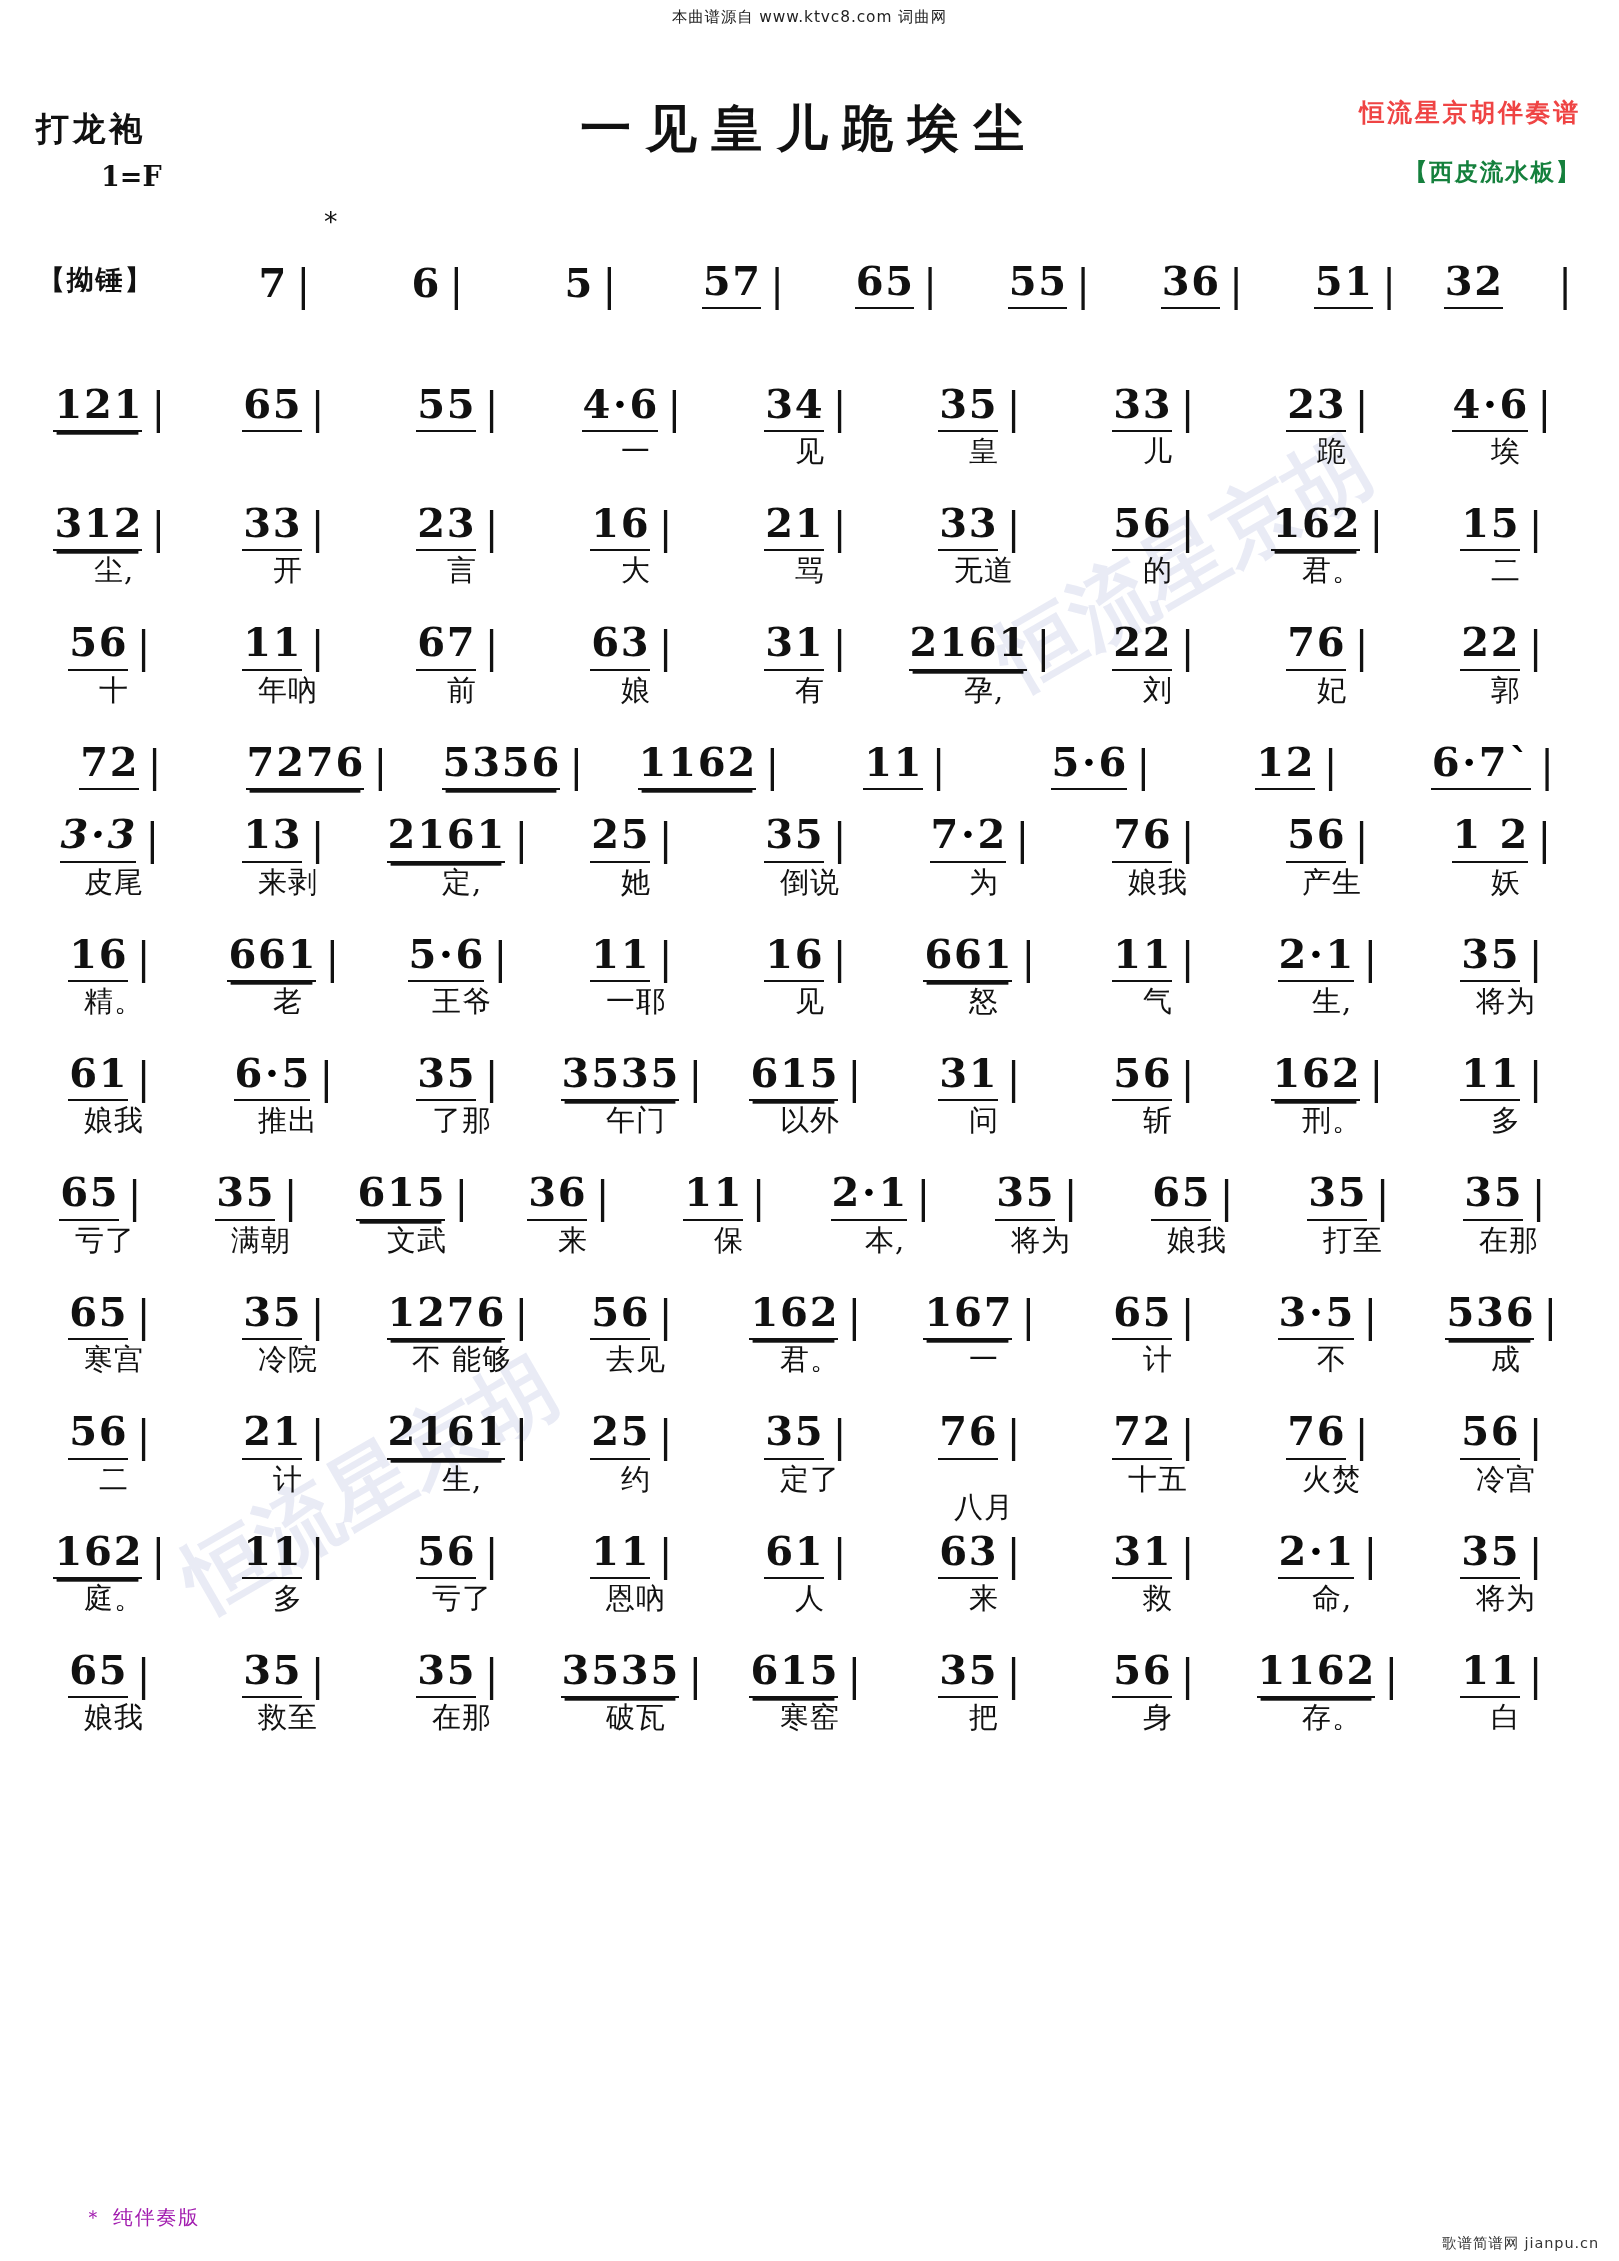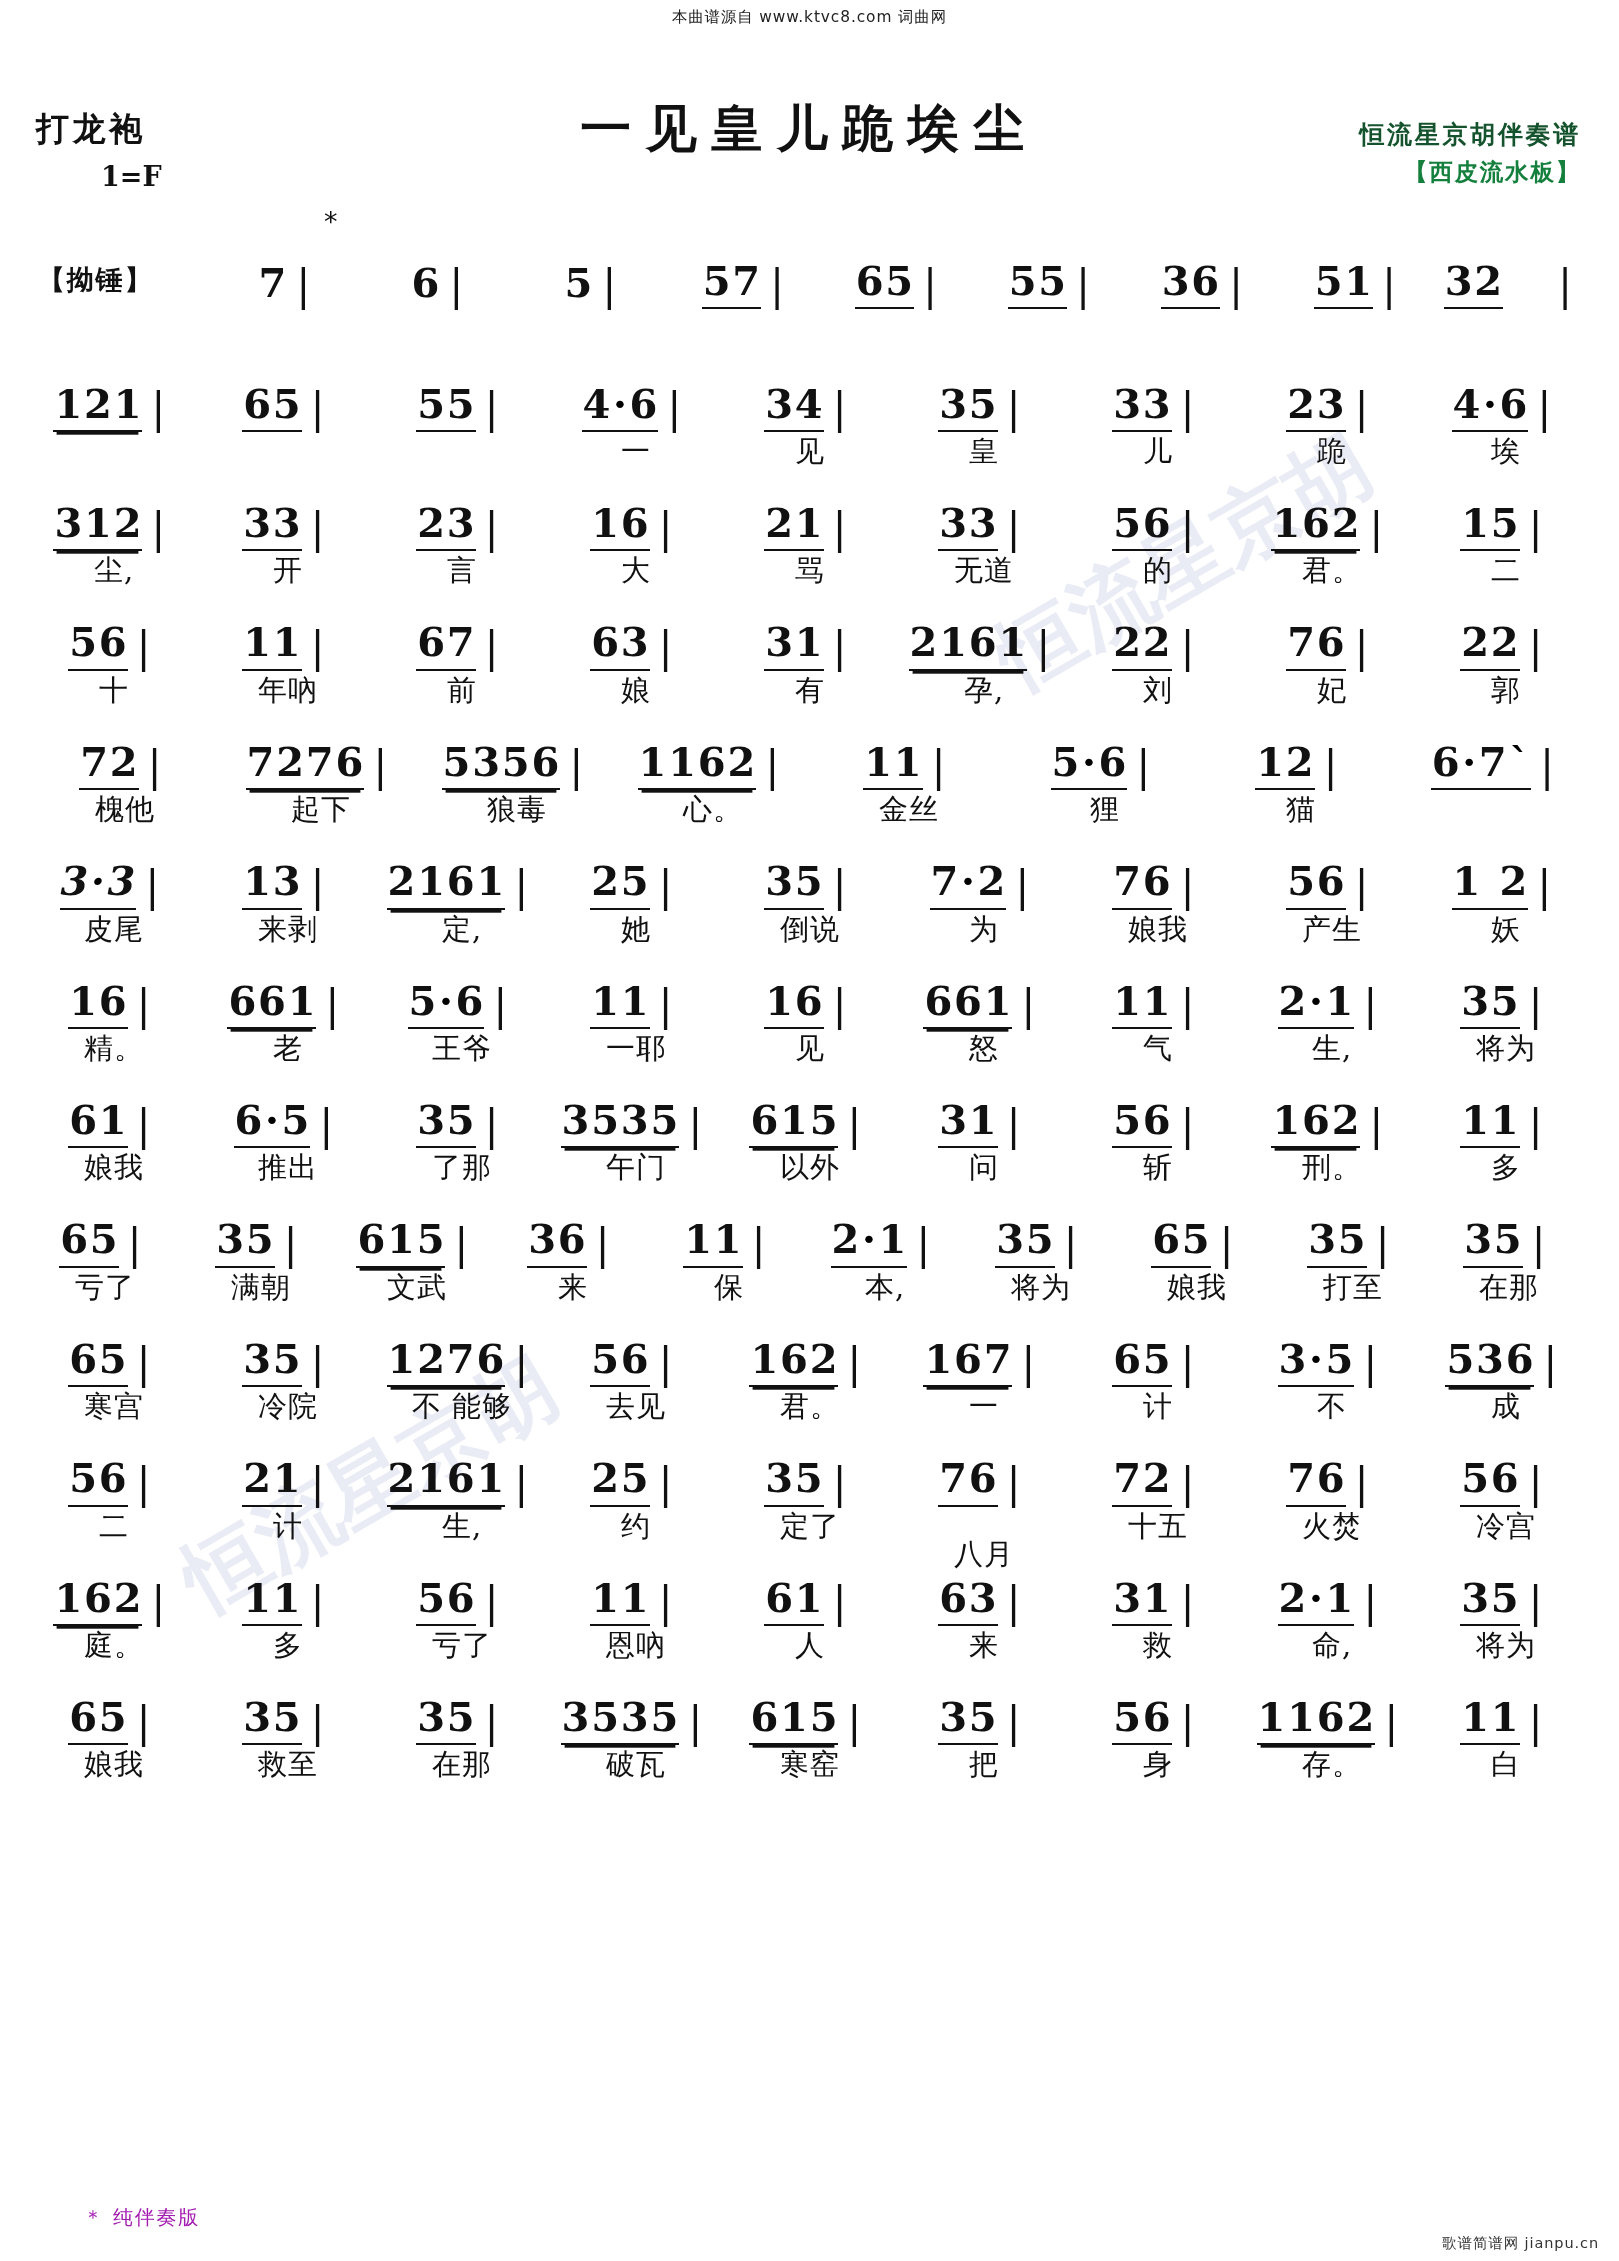--- a/index.html
+++ b/index.html
@@ -55,24 +55,24 @@
     text-align: center;
     font-size: 51px;
     font-weight: bold;
     letter-spacing: 14.5px;
     color: #111;
     font-family: "DejaVu Serif", serif;
   }
   .hdr-right1 {
     position: absolute;
     right: 38px;
-    top: 118px;
+    top: 96px;
     font-size: 25px;
     font-weight: bold;
-    color: #14532d;
+    color: #ef4444;
     letter-spacing: 2.7px;
     font-family: Liberation Sans, sans-serif;
   }
   .hdr-right2 {
     position: absolute;
     right: 38px;
     top: 156px;
     font-size: 23.5px;
     font-weight: bold;
     color: #15803d;
@@ -451,30 +451,20 @@
         </div>
         <div class="cell" style="flex: 0 0 196px; width: 196px;">
           <span class="grp u1"><span class="num">1</span><span class="num">2</span></span>
           <span class="bar">|</span>
         </div>
         <div class="cell" style="flex: 0 0 196px; width: 196px;">
           <span class="grp u1"><span class="num">6</span><span class="dot-right">·</span><span class="num">7</span><span class="dot-right">`</span></span>
           <span class="bar">|</span>
         </div>
       </div>
-      <div class="lyrics-row">
-        <div class="lyr" style="flex: 0 0 196px; width: 196px;">槐他</div>
-        <div class="lyr" style="flex: 0 0 196px; width: 196px;">起下</div>
-        <div class="lyr" style="flex: 0 0 196px; width: 196px;">狼毒</div>
-        <div class="lyr" style="flex: 0 0 196px; width: 196px;">心。</div>
-        <div class="lyr" style="flex: 0 0 196px; width: 196px;">金丝</div>
-        <div class="lyr" style="flex: 0 0 196px; width: 196px;">狸</div>
-        <div class="lyr" style="flex: 0 0 196px; width: 196px;">猫</div>
-        <div class="lyr" style="flex: 0 0 196px; width: 196px;"></div>
-      </div>
     </div>
     <div style="margin-bottom: 5.4px;">
       <div class="notes-row">
         <div class="cell" style="flex: 0 0 174px; width: 174px; font-style: italic;">
           <span class="grp u1"><span class="num">3</span><span class="dot-right">·</span><span class="num">3</span></span>
           <span class="bar">|</span>
         </div>
         <div class="cell" style="flex: 0 0 174px; width: 174px;">
           <span class="grp u1"><span class="num">1</span><span class="num">3</span></span>
           <span class="bar">|</span>

